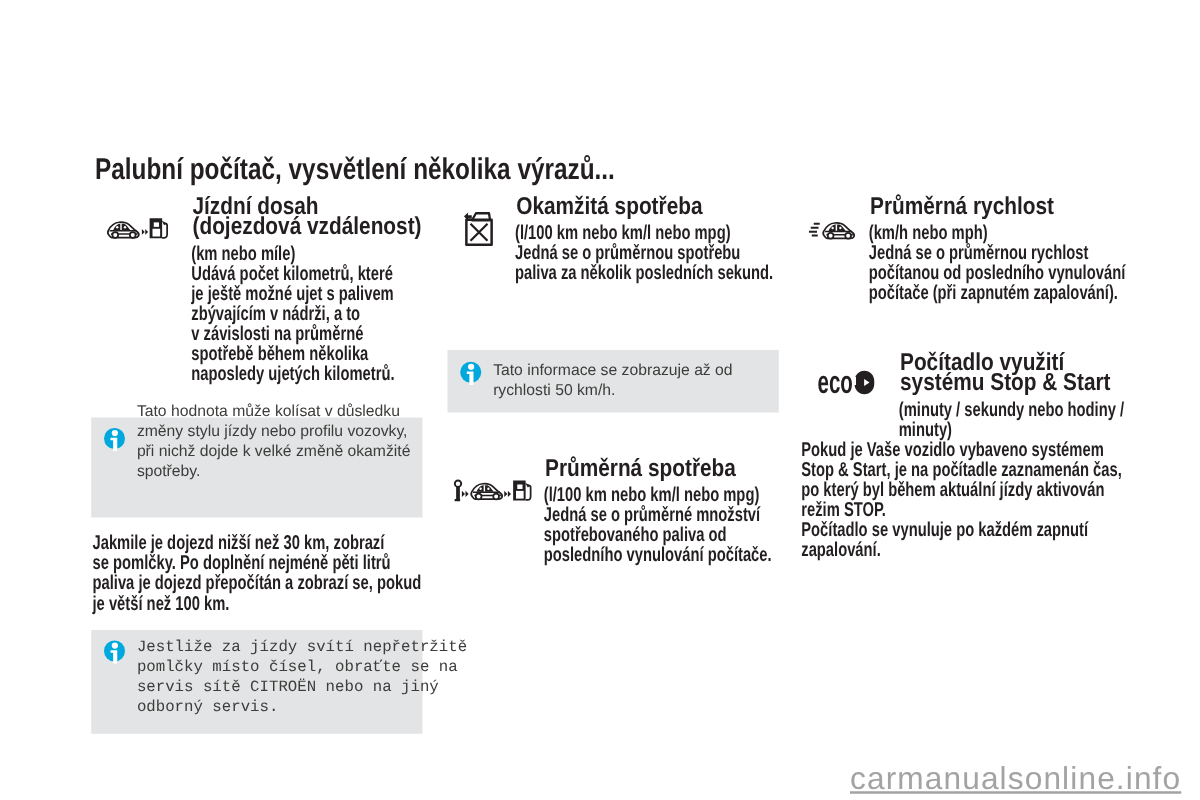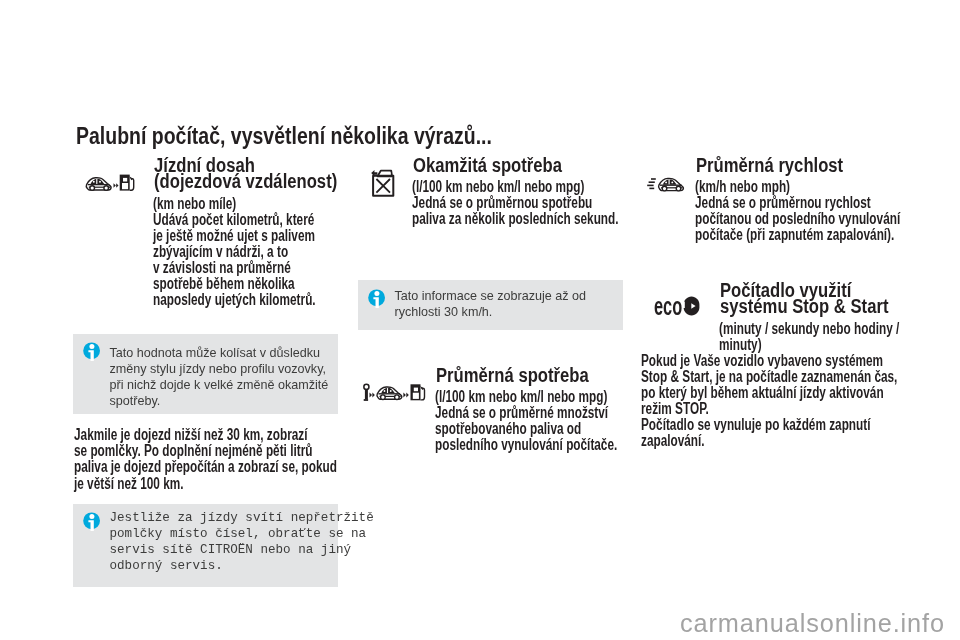--- a/index.html
+++ b/index.html
@@ -196,43 +196,43 @@
 je větší než 100 km.</div>
 
   <div class="infobox" style="left:73px;top:333.7px;width:265px;height:80.7px;"></div>
   <div class="infoicon" style="left:83px;top:341.5px;width:17px;height:18px;">
     <svg width="18" height="19" viewBox="0 0 18 19">
       <circle cx="8.6" cy="8.8" r="8.4" fill="#00a9dd"></circle>
       <circle cx="8.9" cy="4.4" r="2.5" fill="#ffffff"></circle>
       <path d="M5.4,8.2 L10.8,8.2 L10.8,18.9 L7.5,18.9 L7.5,10.2 L5.4,10.2 Z" fill="#ffffff"></path>
     </svg>
   </div>
-  <div class="infotext" style="left:109.5px;top:345px;">Tato hodnota může kolísat v důsledku
+  <div class="infotext" style="left:109.5px;top:321px;">Tato hodnota může kolísat v důsledku
 změny stylu jízdy nebo profilu vozovky,
 při nichž dojde k velké změně okamžité
 spotřeby.</div>
 
   <div class="infobox" style="left:358px;top:279.7px;width:264.5px;height:50.3px;"></div>
   <div class="infoicon" style="left:368px;top:289px;width:17px;height:18px;">
     <svg width="18" height="19" viewBox="0 0 18 19">
       <circle cx="8.6" cy="8.8" r="8.4" fill="#00a9dd"></circle>
       <circle cx="8.9" cy="4.4" r="2.5" fill="#ffffff"></circle>
       <path d="M5.4,8.2 L10.8,8.2 L10.8,18.9 L7.5,18.9 L7.5,10.2 L5.4,10.2 Z" fill="#ffffff"></path>
     </svg>
   </div>
   <div class="infotext" style="left:394.5px;top:288px;">Tato informace se zobrazuje až od
-rychlosti 30 km/h.</div>
+rychlosti 50 km/h.</div>
 
   <div class="infobox" style="left:73px;top:503.7px;width:265px;height:82.9px;"></div>
   <div class="infoicon" style="left:83px;top:511.5px;width:17px;height:18px;">
     <svg width="18" height="19" viewBox="0 0 18 19">
       <circle cx="8.6" cy="8.8" r="8.4" fill="#00a9dd"></circle>
       <circle cx="8.9" cy="4.4" r="2.5" fill="#ffffff"></circle>
       <path d="M5.4,8.2 L10.8,8.2 L10.8,18.9 L7.5,18.9 L7.5,10.2 L5.4,10.2 Z" fill="#ffffff"></path>
     </svg>
   </div>
   <div class="infotext" style="left:109.5px;top:510.3px;font-family:Liberation Mono, monospace;">Jestliže za jízdy svítí nepřetržitě
 pomlčky místo čísel, obraťte se na
 servis sítě CITROËN nebo na jiný
 odborný servis.</div>
 
-  <div class="watermark" style="left:680px;top:611px;">carmanualsonline.info</div>
+  <div class="watermark" style="left:680px;top:611px;text-decoration:underline;">carmanualsonline.info</div>
 </div>
 
 </body></html>

